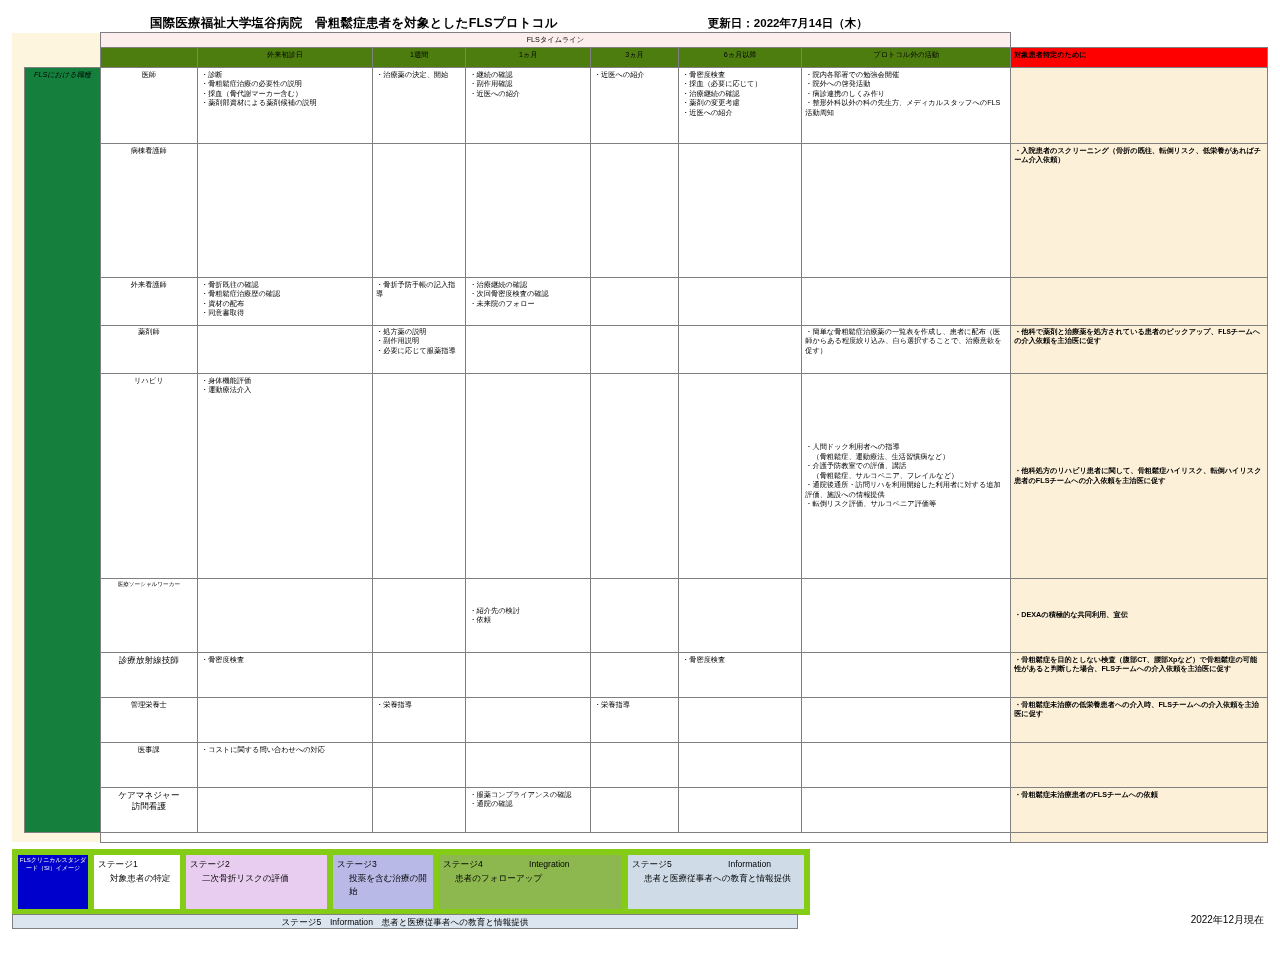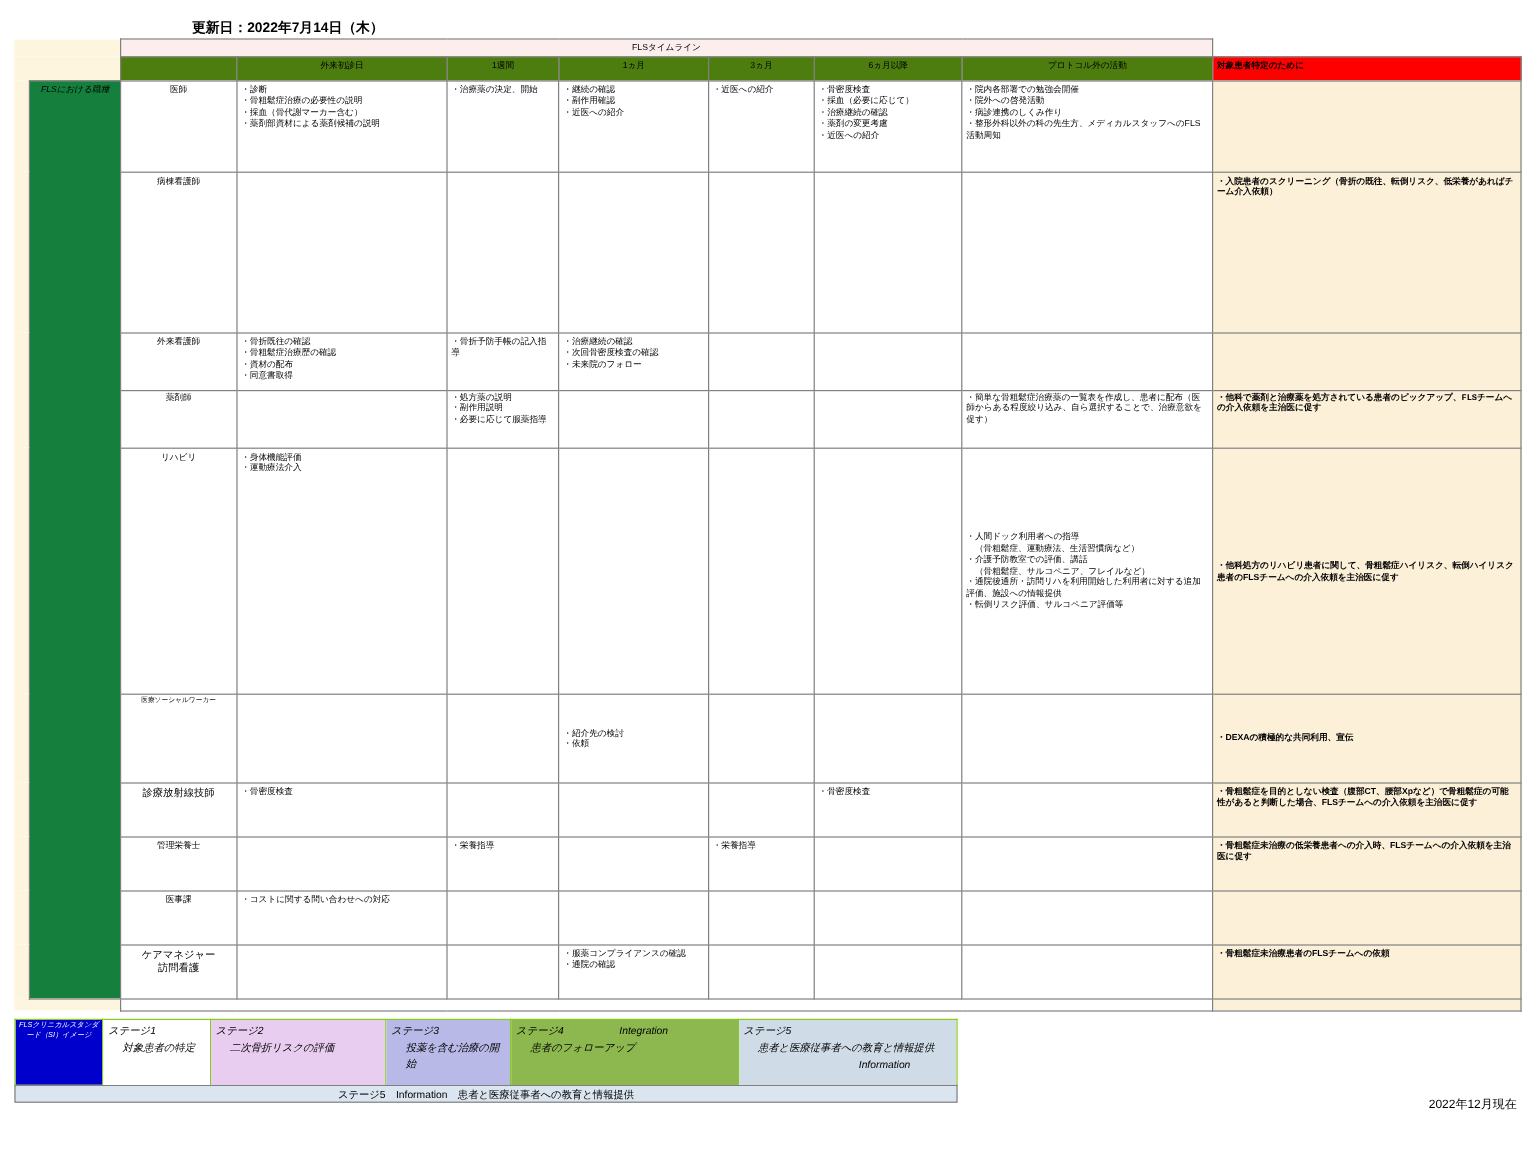--- a/index.html
+++ b/index.html
@@ -77,53 +77,54 @@
     vertical-align:top;padding:4px 5px;
   }
   .empty-cream{background:#fdf0d8;}
   .white{background:#ffffff;}
 
   
   .stagewrap{
     position:absolute;left:12px;top:849px;width:1256px;
   }
   .stagetable{border-collapse:collapse;table-layout:fixed;width:786px;}
-  .stagetable td{border:1px solid #84cc16;vertical-align:top;font-style:italic;}
+  .stagetable td{border:6px solid #84cc16;vertical-align:top;}
   .st-label{
     background:#0000cc;color:#ffffff;font-size:6px;text-align:center;
     vertical-align:middle;line-height:1.25;padding:2px 1px;width:68px;
   }
   .st{
     font-size:8.6px;line-height:1.45;padding:3px 4px;position:relative;
     height:48px;
   }
   .st .sname{display:block;}
   .st .sdesc{display:block;margin-top:2px;margin-left:12px;}
   .st1{background:#ffffff;width:78px;}
   .st2{background:#e8cdf0;width:133px;}
   .st3{background:#b9b9e8;width:92px;}
   .st4{background:#8db84f;width:175px;}
   .st5{background:#cfdce8;width:168px;}
   .st .inline-tag{position:absolute;left:90px;top:3px;font-size:8.6px;}
-  .st5 .inline-tag{left:100px;margin-top:28px;}
+  .st5 .inline-tag{left:100px;}
   .bottombar{
     border:1px solid #808080;background:#dbe5f0;height:15px;
     font-size:8.6px;text-align:center;line-height:15px;width:786px;
     box-sizing:border-box;margin-top:-1px;
   }
   .footer-date{
     position:absolute;right:16px;top:913px;font-size:10px;
   }
 </style>
 </head>
 <body>
 
 <div class="page">
 
   <div class="doc-header">
+    <div class="doc-title">国際医療福祉大学塩谷病院　骨粗鬆症患者を対象としたFLSプロトコル</div>
     <div class="doc-date">更新日：2022年7月14日（木）</div>
   </div>
 
   <table class="sheet">
     <colgroup>
       <col class="c0">
         <col class="c1">
         <col class="c2">
         <col class="c3">
         <col class="c4">

